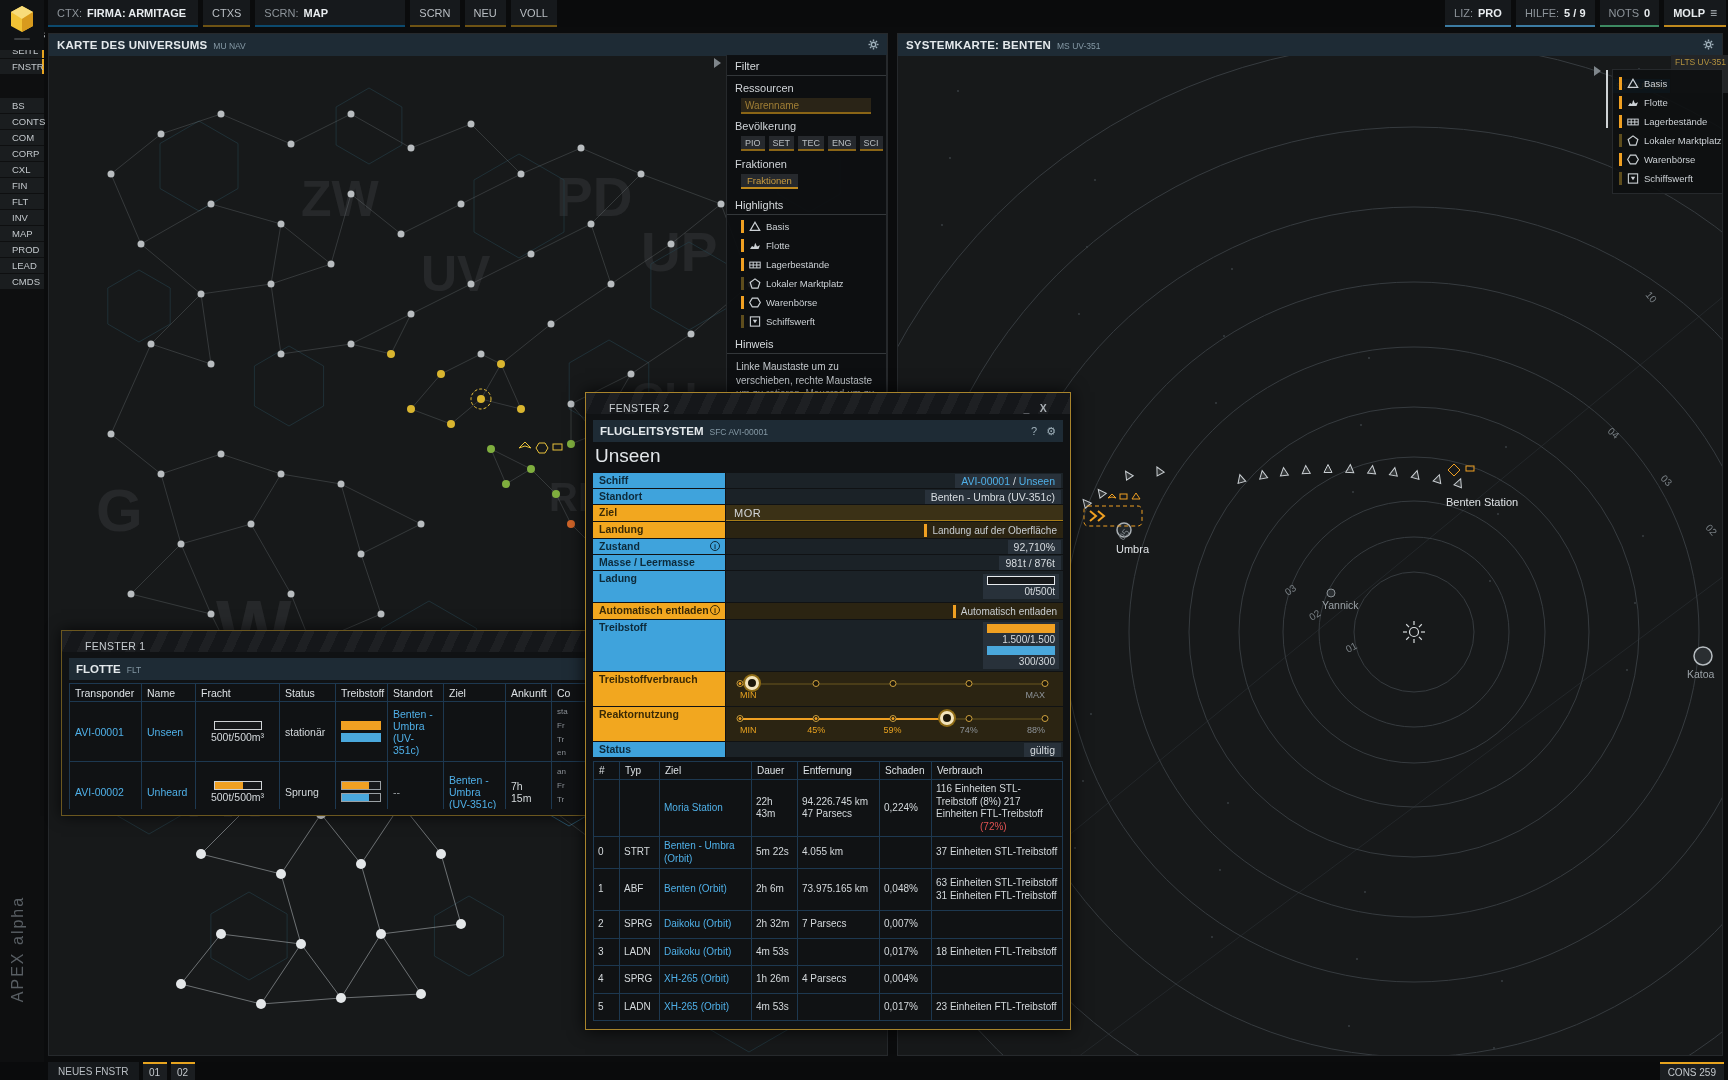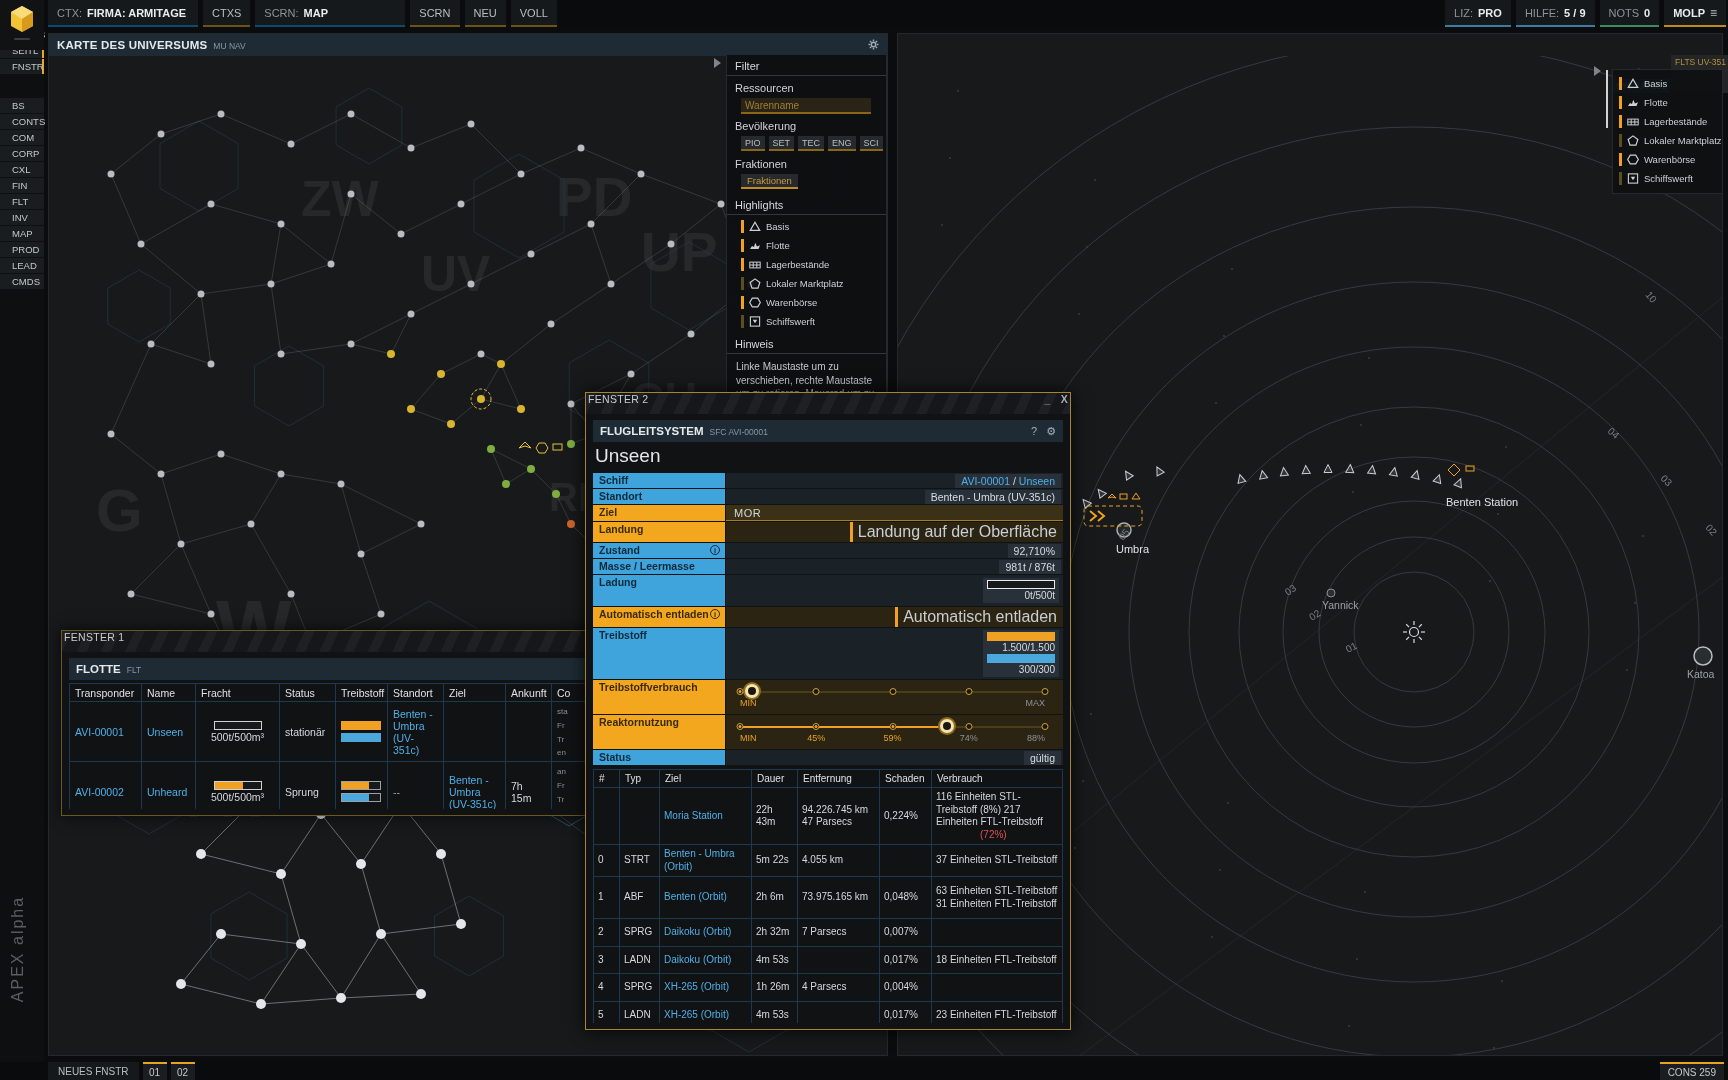--- a/index.html
+++ b/index.html
@@ -68,21 +68,21 @@
   .sys-tab.b { background:#232527; color:#b3923f; margin-left:1px;}
   #legend-arrow { position:absolute; left:1594px; top:66px; width:0; height:0; border-left:7px solid #7f868b;
      border-top:5px solid transparent; border-bottom:5px solid transparent; z-index:32; cursor:pointer;}
   #legend-scroll { position:absolute; left:1606px; top:70px; width:2px; height:58px; background:#cfd3d6; z-index:32;}
   #sys-legend { position:absolute; left:1612px; top:69px; width:111px; z-index:31; background:rgba(13,15,17,.9);
      border:1px solid #26292c; padding:6px 4px 3px 6px; }
   #sys-legend .hl-item { margin:0 0 4px 0; }
 
   
   .window { position:absolute; background:#101214; }
-  .win-titlebar { height:21px; display:flex; align-items:flex-start; padding:0 2px; color:#c8cdd1; font-size:10.5px;
+  .win-titlebar { height:21px; display:flex; align-items:flex-end; padding:0 23px; color:#c8cdd1; font-size:10.5px;
      letter-spacing:.3px; background:#15171a;
      background-image:repeating-linear-gradient(115deg, rgba(255,255,255,.04) 0 9px, rgba(0,0,0,0) 9px 22px); }
   .win-btns { margin-left:auto; display:flex; gap:10px; }
   .win-btns span { cursor:pointer; color:#aab0b5; font-weight:bold; }
   #fenster1 { left:61px; top:630px; width:590px; height:186px; border:1px solid #6b571f; z-index:60; box-shadow:0 0 14px rgba(0,0,0,.7);}
   #fenster2 { left:585px; top:392px; width:486px; height:638px; border:1px solid #a8842c; z-index:70; box-shadow:0 0 16px rgba(0,0,0,.85);}
   .win-content { position:absolute; left:7px; right:7px; top:27px; bottom:6px; overflow:hidden;}
   .sub-header { height:22px; background:#1e2b35; display:flex; align-items:center; padding:0 7px; margin-bottom:3px;}
   .sub-header .t { color:#e4e9ec; font-weight:bold; font-size:11.5px;}
   .sub-header .st { color:#8599a5; font-size:8.5px; margin-left:6px; margin-top:2px;}
@@ -113,21 +113,21 @@
   .frow .chip { width:132px; flex:none; font-weight:bold; font-size:10.5px; padding:1px 0 0 6px; display:flex; }
   .chip.blue { background:#3fa3dc; color:#0d2a3a; }
   .chip.orange { background:#f2a71f; color:#3a2a05; }
   .chip.gray { background:#b9bdc1; color:#26292c; }
   .chip .info-i { margin-left:auto; margin-right:5px; margin-top:1px; width:10px; height:10px; border:1px solid currentColor;
       border-radius:50%; font-size:7.5px; line-height:9px; text-align:center; font-weight:bold; flex:none;}
   .frow .fc { flex:1; background:#1b2227; margin-left:1px; position:relative; display:flex; align-items:center; justify-content:flex-end; padding-right:2px;}
   .fc .vchip { background:#28313a; color:#d7dce0; padding:1px 6px; font-size:10.5px; white-space:nowrap;}
   .fc.brown { background:#2b2412; }
   .fc.input { justify-content:flex-start; background:#3b3116; border-bottom:1px solid #a87e17; color:#d3d7da; padding-left:8px; font-size:11px; letter-spacing:.5px; cursor:text;}
-  .toggle-btn { display:flex; align-items:center; border-left:3px solid #f0a022; padding:1px 4px 1px 5px; color:#c9ced2; font-size:16px; cursor:pointer; white-space:nowrap;}
+  .toggle-btn { display:flex; align-items:center; border-left:3px solid #f0a022; padding:1px 4px 1px 5px; color:#c9ced2; font-size:10px; cursor:pointer; white-space:nowrap;}
   .stack { display:flex; flex-direction:column; align-items:flex-end; gap:1px; padding:2px 4px; background:#28313a; margin:2px 2px;}
   .stack .bar { width:68px; }
   .stack .cap { font-size:10px; color:#d7dce0; }
   .slider { flex:1; background:#2b2412; margin-left:1px; position:relative; }
   .track { position:absolute; left:14px; right:18px; top:11px; height:2px; background:#4a3d18; }
   .track .tfill { position:absolute; top:0; bottom:0; left:0; background:#f0a022; }
   .tick { position:absolute; top:-3px; width:7px; height:7px; border:1.5px solid #cfa23e; border-radius:50%; transform:translateX(-50%); background:#1c170a;}
   .tick.on::after { content:""; position:absolute; left:1px; top:1px; width:3px; height:3px; background:#f0a022; border-radius:50%;}
   .handle { position:absolute; top:-7px; width:14px; height:14px; border:3px solid #f2e3bb; border-radius:50%;
       background:#1c170a; transform:translateX(-50%); box-shadow:0 0 0 2px #8f6c16; cursor:pointer;}
@@ -604,20 +604,39 @@
           </svg>
         </div>
         <div class="hl-label">Schiffswerft</div>
       </div>
     </div>
   <div class="f-section">Hinweis</div>
   <div class="f-hint">Linke Maustaste um zu verschieben, rechte Maustaste um zu rotieren, Mausrad um zu zoomen</div>
 </div>
 
 <div class="panel" style="left:897px; top:33px; width:826px; height:1023px;">
+  <div class="panel-titlebar">
+    <span class="t">SYSTEMKARTE: BENTEN</span>
+    <span class="st">MS UV-351</span>
+    <span class="gear">
+      <svg width="11" height="11" viewBox="0 0 11 11">
+          <g stroke="#9fb0ba" stroke-width="1.4">
+        <circle cx="5.5" cy="5.5" r="2.2" fill="none"></circle>
+        <line x1="5.5" y1="0.5" x2="5.5" y2="2.2"></line>
+            <line x1="5.5" y1="8.8" x2="5.5" y2="10.5"></line>
+        <line x1="0.5" y1="5.5" x2="2.2" y2="5.5"></line>
+            <line x1="8.8" y1="5.5" x2="10.5" y2="5.5"></line>
+        <line x1="2" y1="2" x2="3.2" y2="3.2"></line>
+            <line x1="7.8" y1="7.8" x2="9" y2="9"></line>
+        <line x1="9" y1="2" x2="7.8" y2="3.2"></line>
+            <line x1="3.2" y1="7.8" x2="2" y2="9"></line>
+          </g>
+        </svg>
+    </span>
+  </div>
   <div class="map-body">
     <svg id="sys-svg" width="826" height="1001" viewBox="0 0 826 1001">
         <g>
           <circle cx="60" cy="35" r="0.9" fill="#3c4246"></circle>
           <circle cx="197" cy="124" r="0.9" fill="#3c4246"></circle>
           <circle cx="334" cy="213" r="0.9" fill="#3c4246"></circle>
           <circle cx="471" cy="302" r="0.9" fill="#3c4246"></circle>
           <circle cx="608" cy="391" r="0.9" fill="#3c4246"></circle>
           <circle cx="745" cy="480" r="0.9" fill="#3c4246"></circle>
           <circle cx="56" cy="569" r="0.9" fill="#3c4246"></circle>

